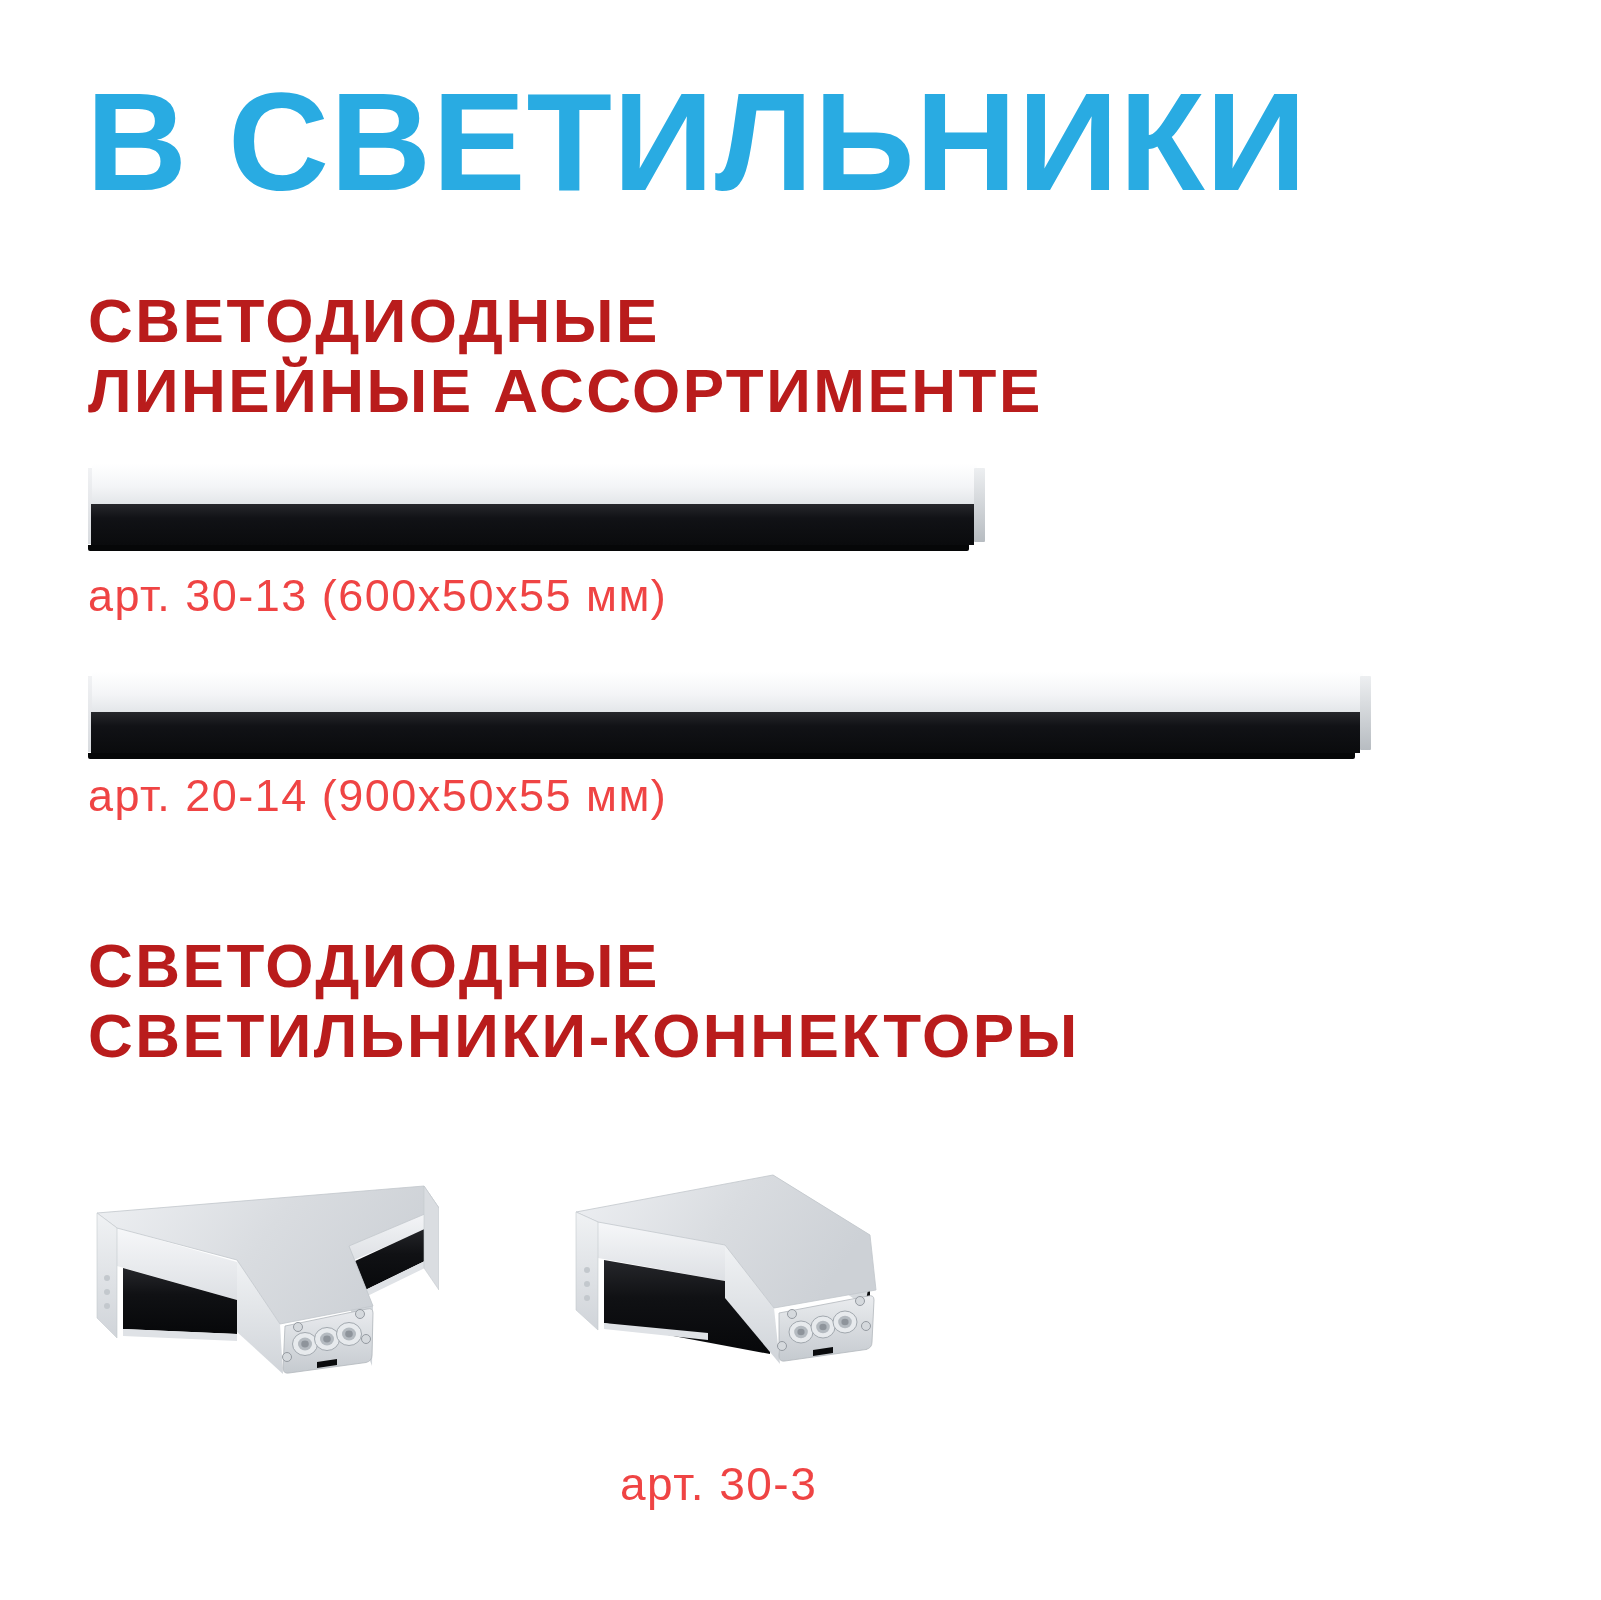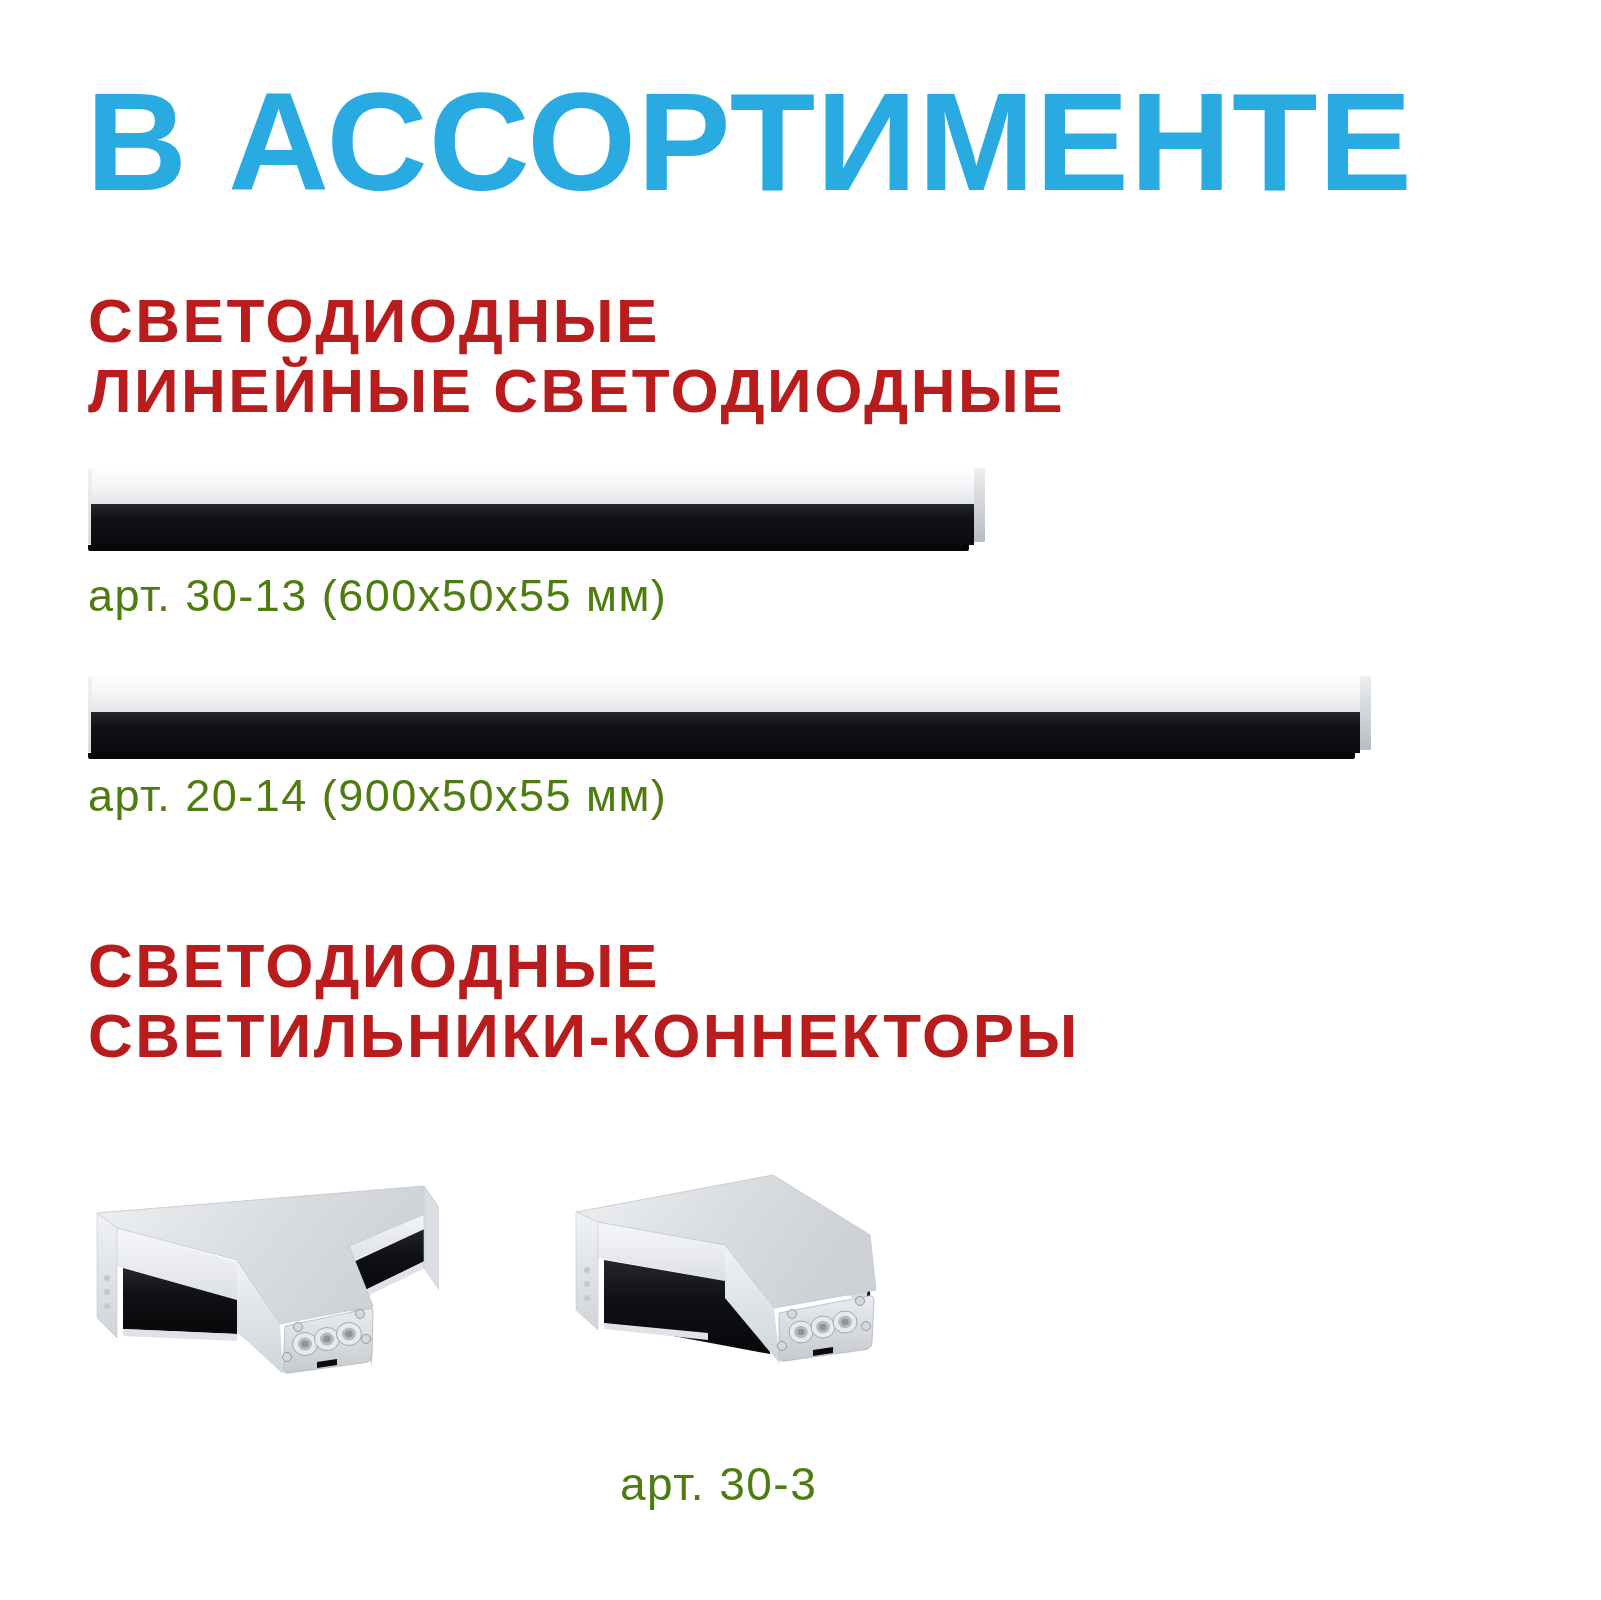--- a/index.html
+++ b/index.html
@@ -20,21 +20,21 @@
     position:absolute; left:88px;
     font-size:62px; line-height:70px; font-weight:800;
     letter-spacing:2.5px; color:#b91c1c; white-space:nowrap;
   }
   .h1 { top:286px; }
   .h2 { top:931px; }
 
   .art-label {
     position:absolute;
     font-size:45px; line-height:52px; font-weight:400;
-    letter-spacing:1.5px; color:#4d7c0f; white-space:nowrap;
+    letter-spacing:1.5px; color:#ef4444; white-space:nowrap;
   }
   .label-1 { left:88px; top:570px; }
   .label-2 { left:88px; top:770px; }
   .label-3 { left:155px; top:1458px; font-size:46px; }
   .label-4 { left:620px; top:1458px; font-size:46px; }
 
   
   .bar { position:absolute; height:92px; }
   .bar-1 { left:88px; top:460px; width:897px; }
   .bar-2 { left:88px; top:668px; width:1283px; }
@@ -62,25 +62,25 @@
   }
 
   .fig-t { position:absolute; left:91px; top:1156px; }
   .fig-l { position:absolute; left:568px; top:1150px; }
 </style>
 </head>
 <body>
 
 <div class="canvas">
 
-  <div class="page-title">В АССОРТИМЕНТЕ</div>
+  <div class="page-title">В СВЕТИЛЬНИКИ</div>
 
   <div class="section-heading h1">
     <div>СВЕТОДИОДНЫЕ</div>
-    <div>ЛИНЕЙНЫЕ СВЕТОДИОДНЫЕ</div>
+    <div>ЛИНЕЙНЫЕ АССОРТИМЕНТЕ</div>
   </div>
 
   <div class="bar bar-1">
     <div class="bar-left"></div>
     <div class="bar-top"></div>
     <div class="bar-cap"></div>
     <div class="bar-black"></div>
     <div class="bar-lip"></div>
   </div>
   <div class="art-label label-1">арт. 30-13 (600x50x55 мм)</div>

